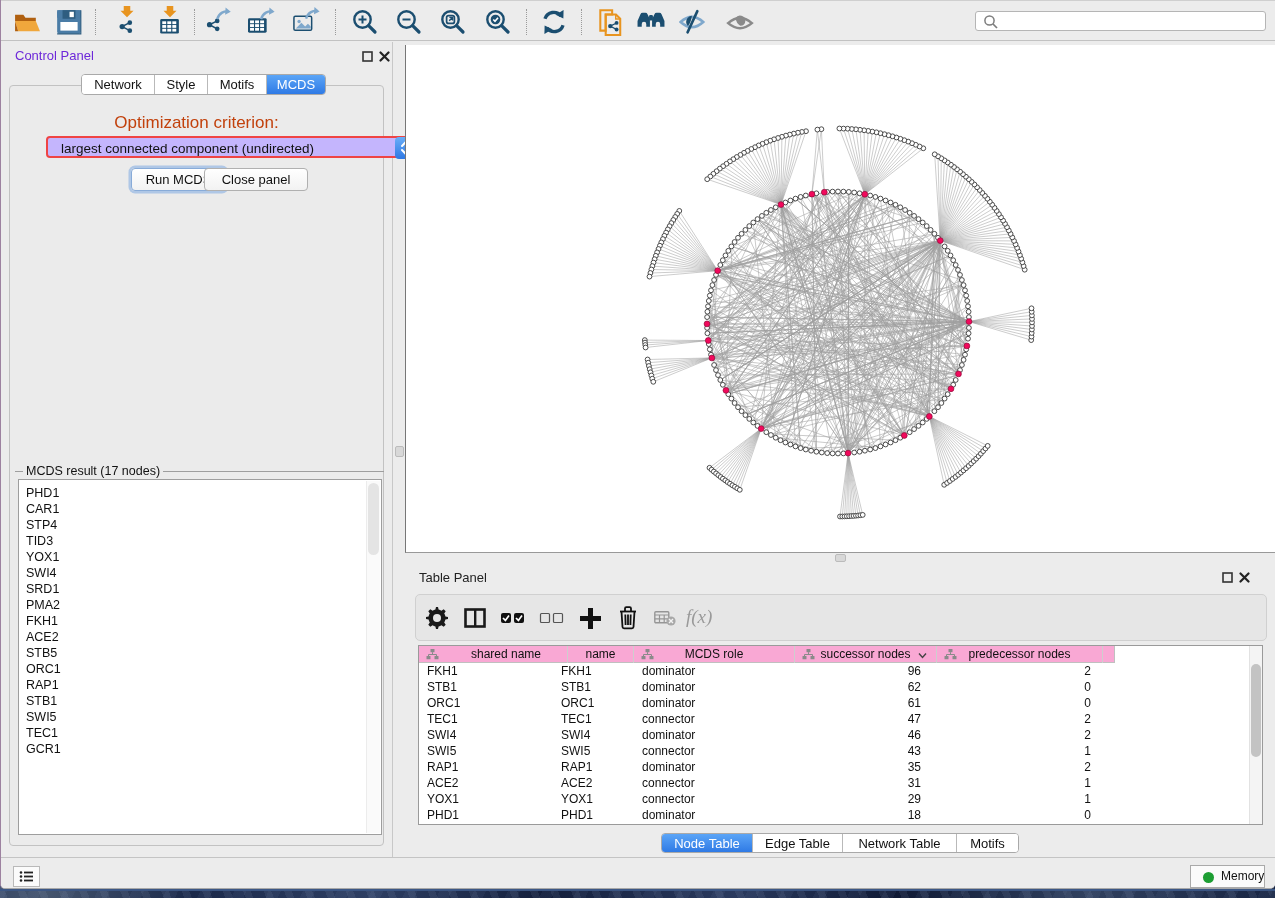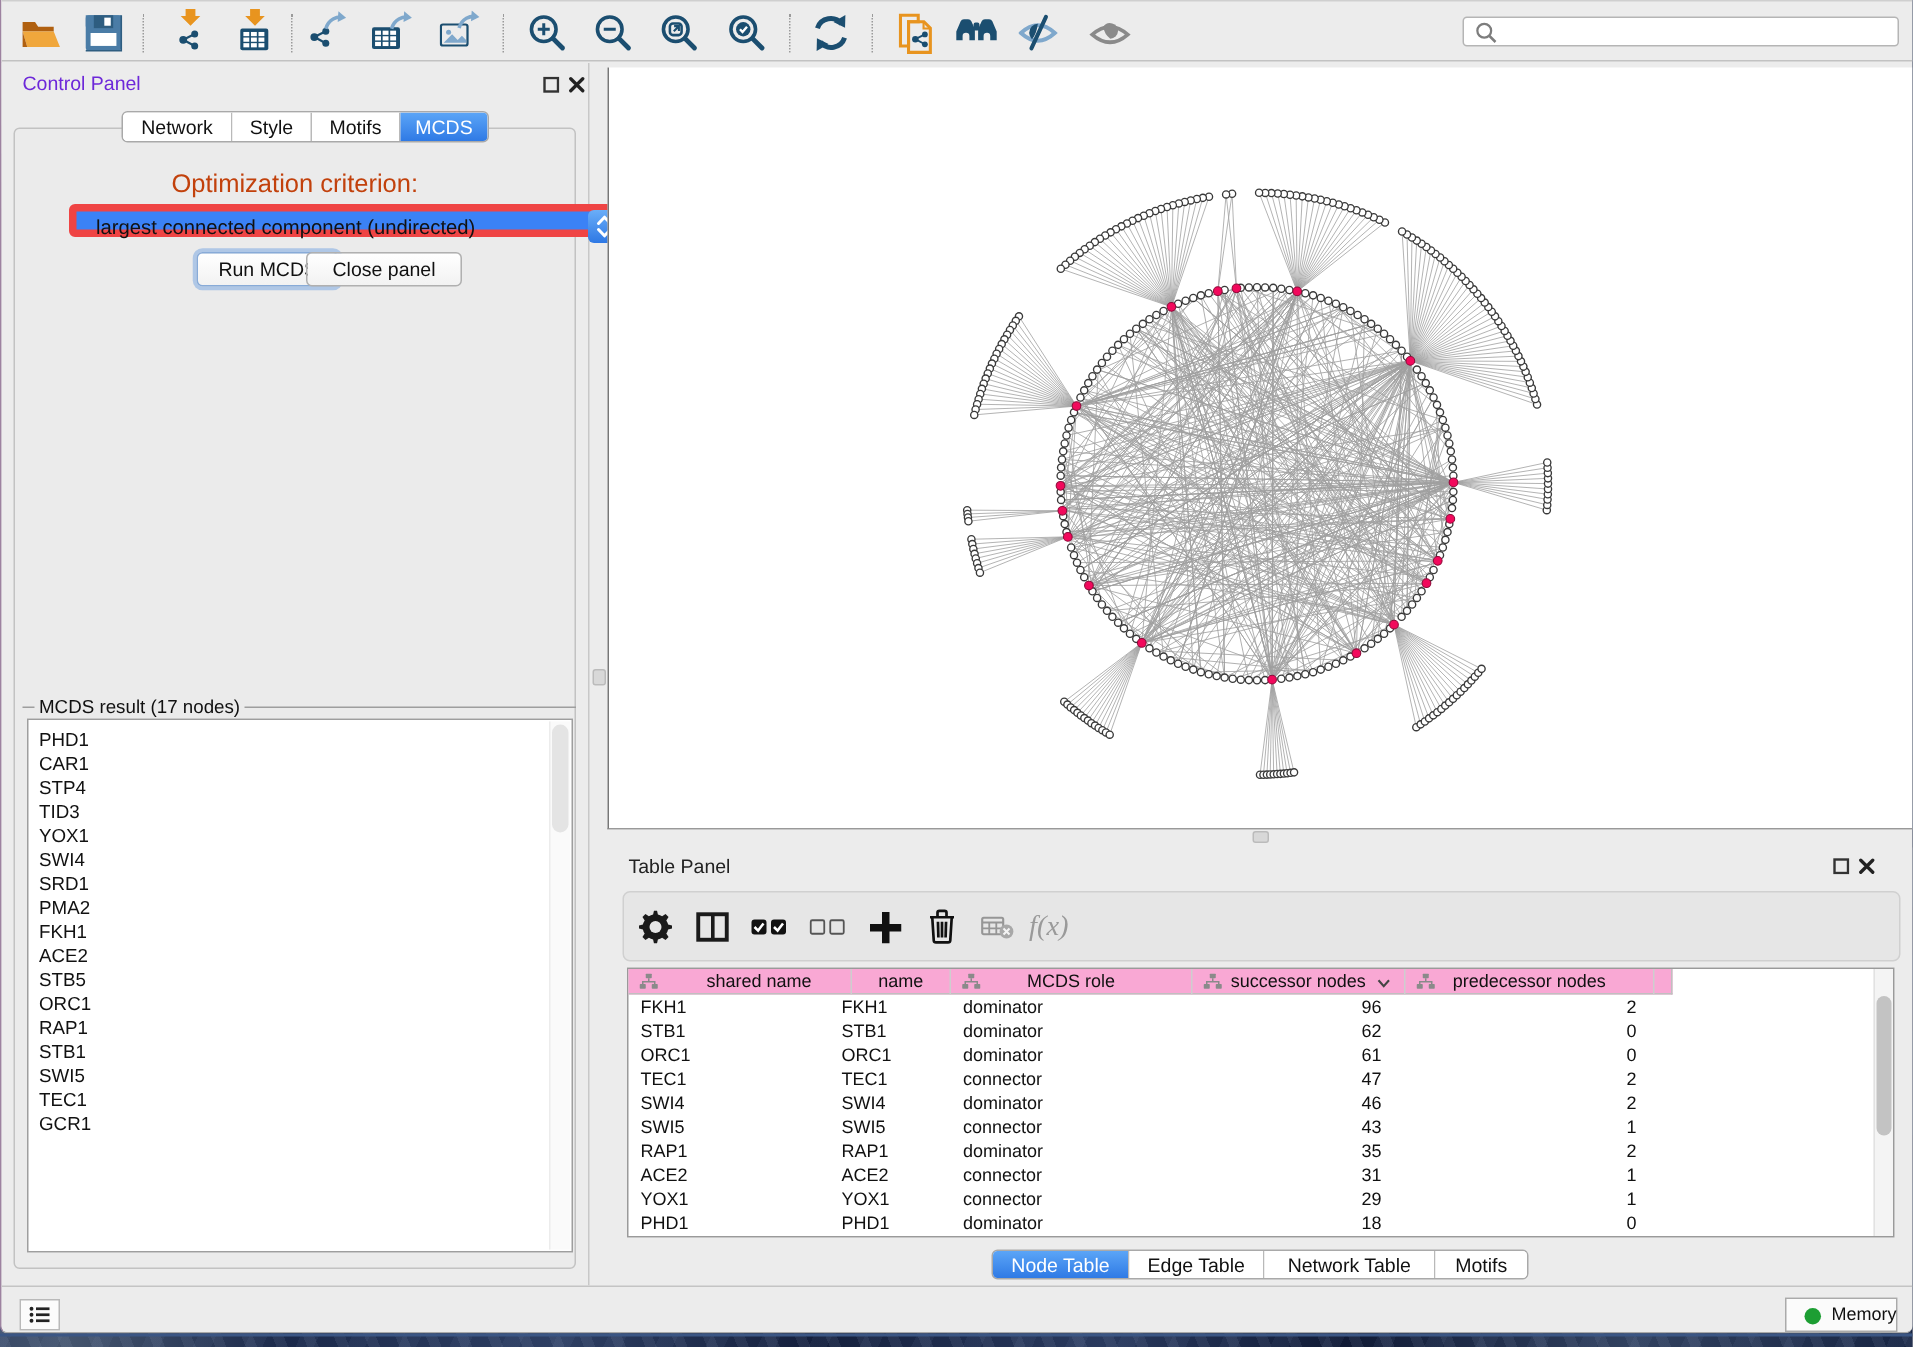--- a/index.html
+++ b/index.html
@@ -21,21 +21,21 @@
 
 #cpanel { position:absolute; left:0; top:42px; width:392px; bottom:31px; background:#ececec; border-right:1px solid #c8c8c8; }
 #cp-title { position:absolute; left:14px; top:6px; font-size:13px; color:#6d28d9; }
 .wicon { position:absolute; top:9px; width:11px; height:11px; }
 #cp-tabs { position:absolute; left:80px; top:32px; height:21px; display:flex; border:1px solid #a9a9a9; border-radius:4px; overflow:hidden; background:#fff; }
 #cp-tabs .seg { height:100%; display:flex; align-items:center; justify-content:center; font-size:13px; color:#111; border-right:1px solid #b9b9b9; background:#fff; }
 #cp-tabs .seg:last-child { border-right:none; }
 #cp-tabs .seg.sel { background:linear-gradient(#5ba5f7,#2f7ae5); color:#fff; }
 #cp-content { position:absolute; left:8px; right:8px; top:43px; bottom:11px; border:1px solid #c2c2c2; border-radius:4px; background:#ebebeb; }
 #optlabel { position:absolute; left:0; width:100%; top:71px; text-align:center; font-size:17px; color:#c2410c; }
-#combo { position:absolute; left:45px; top:94px; width:372px; height:22px; background:#3b82f6; border:5px solid #ef4444; border-radius:4px; }
+#combo { position:absolute; left:45px; top:94px; width:372px; height:22px; background:#c4b5fd; border:2px solid #ef4444; border-radius:4px; }
 #combo .txt { position:absolute; left:13px; top:3px; font-size:13.5px; color:#111; }
 #combo .btn { position:absolute; right:-1px; top:-1px; width:22px; height:22px; border-radius:4px; background:linear-gradient(#6aaef8,#2e78e4); }
 .btnrow-btn { position:absolute; top:126px; height:23px; background:linear-gradient(#ffffff,#f2f2f2); border:1px solid #b0b0b0; border-radius:4px; font-size:13px; color:#111; text-align:center; line-height:21px; }
 #runbtn { left:95px; width:95px; box-shadow:0 0 0 2.5px rgba(125,170,225,0.55); border-color:#88abd8;margin-left:35px; }
 #closebtn { left:203px; width:104px; }
 #fieldset { position:absolute; left:14px; top:424px; width:369px; height:371px; }
 #fs-line { position:absolute; left:0; top:5px; right:0; height:1px; background:#9e9e9e; }
 #fs-legend { position:absolute; left:8px; top:-2px; padding:0 3px; background:#ebebeb; font-size:12.5px; color:#111; }
 #mlist { position:absolute; left:3px; top:13px; right:2px; bottom:2px; background:#fff; border:1px solid #9e9e9e; }
 #mlist .track { position:absolute; right:1px; top:1px; width:14px; bottom:1px; background:#fafafa; border-left:1px solid #ececec; }

